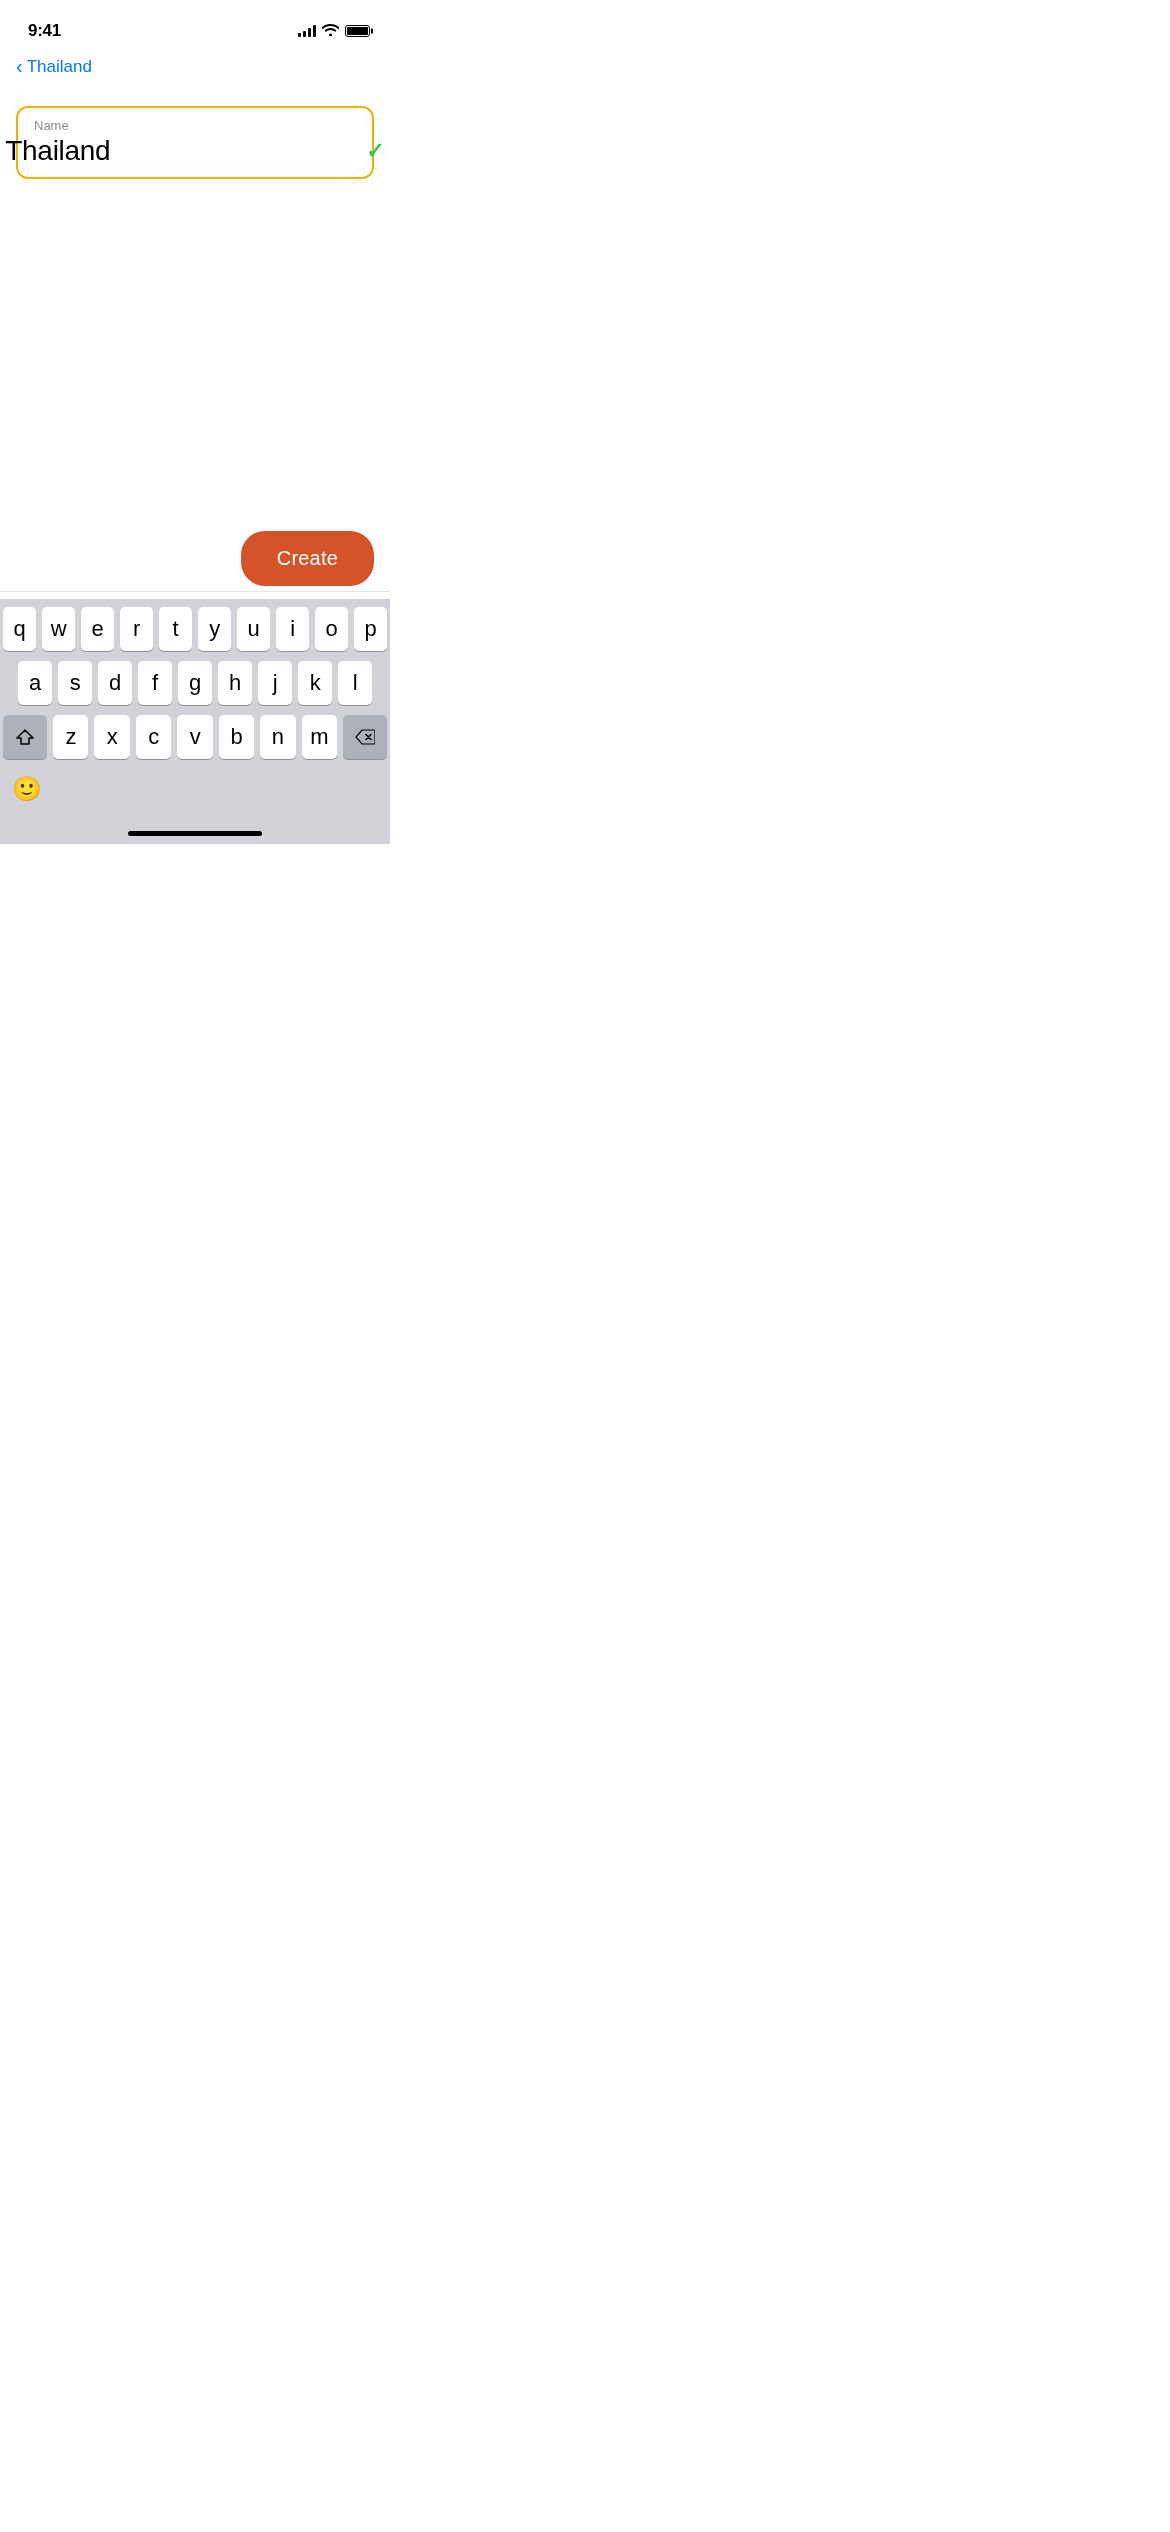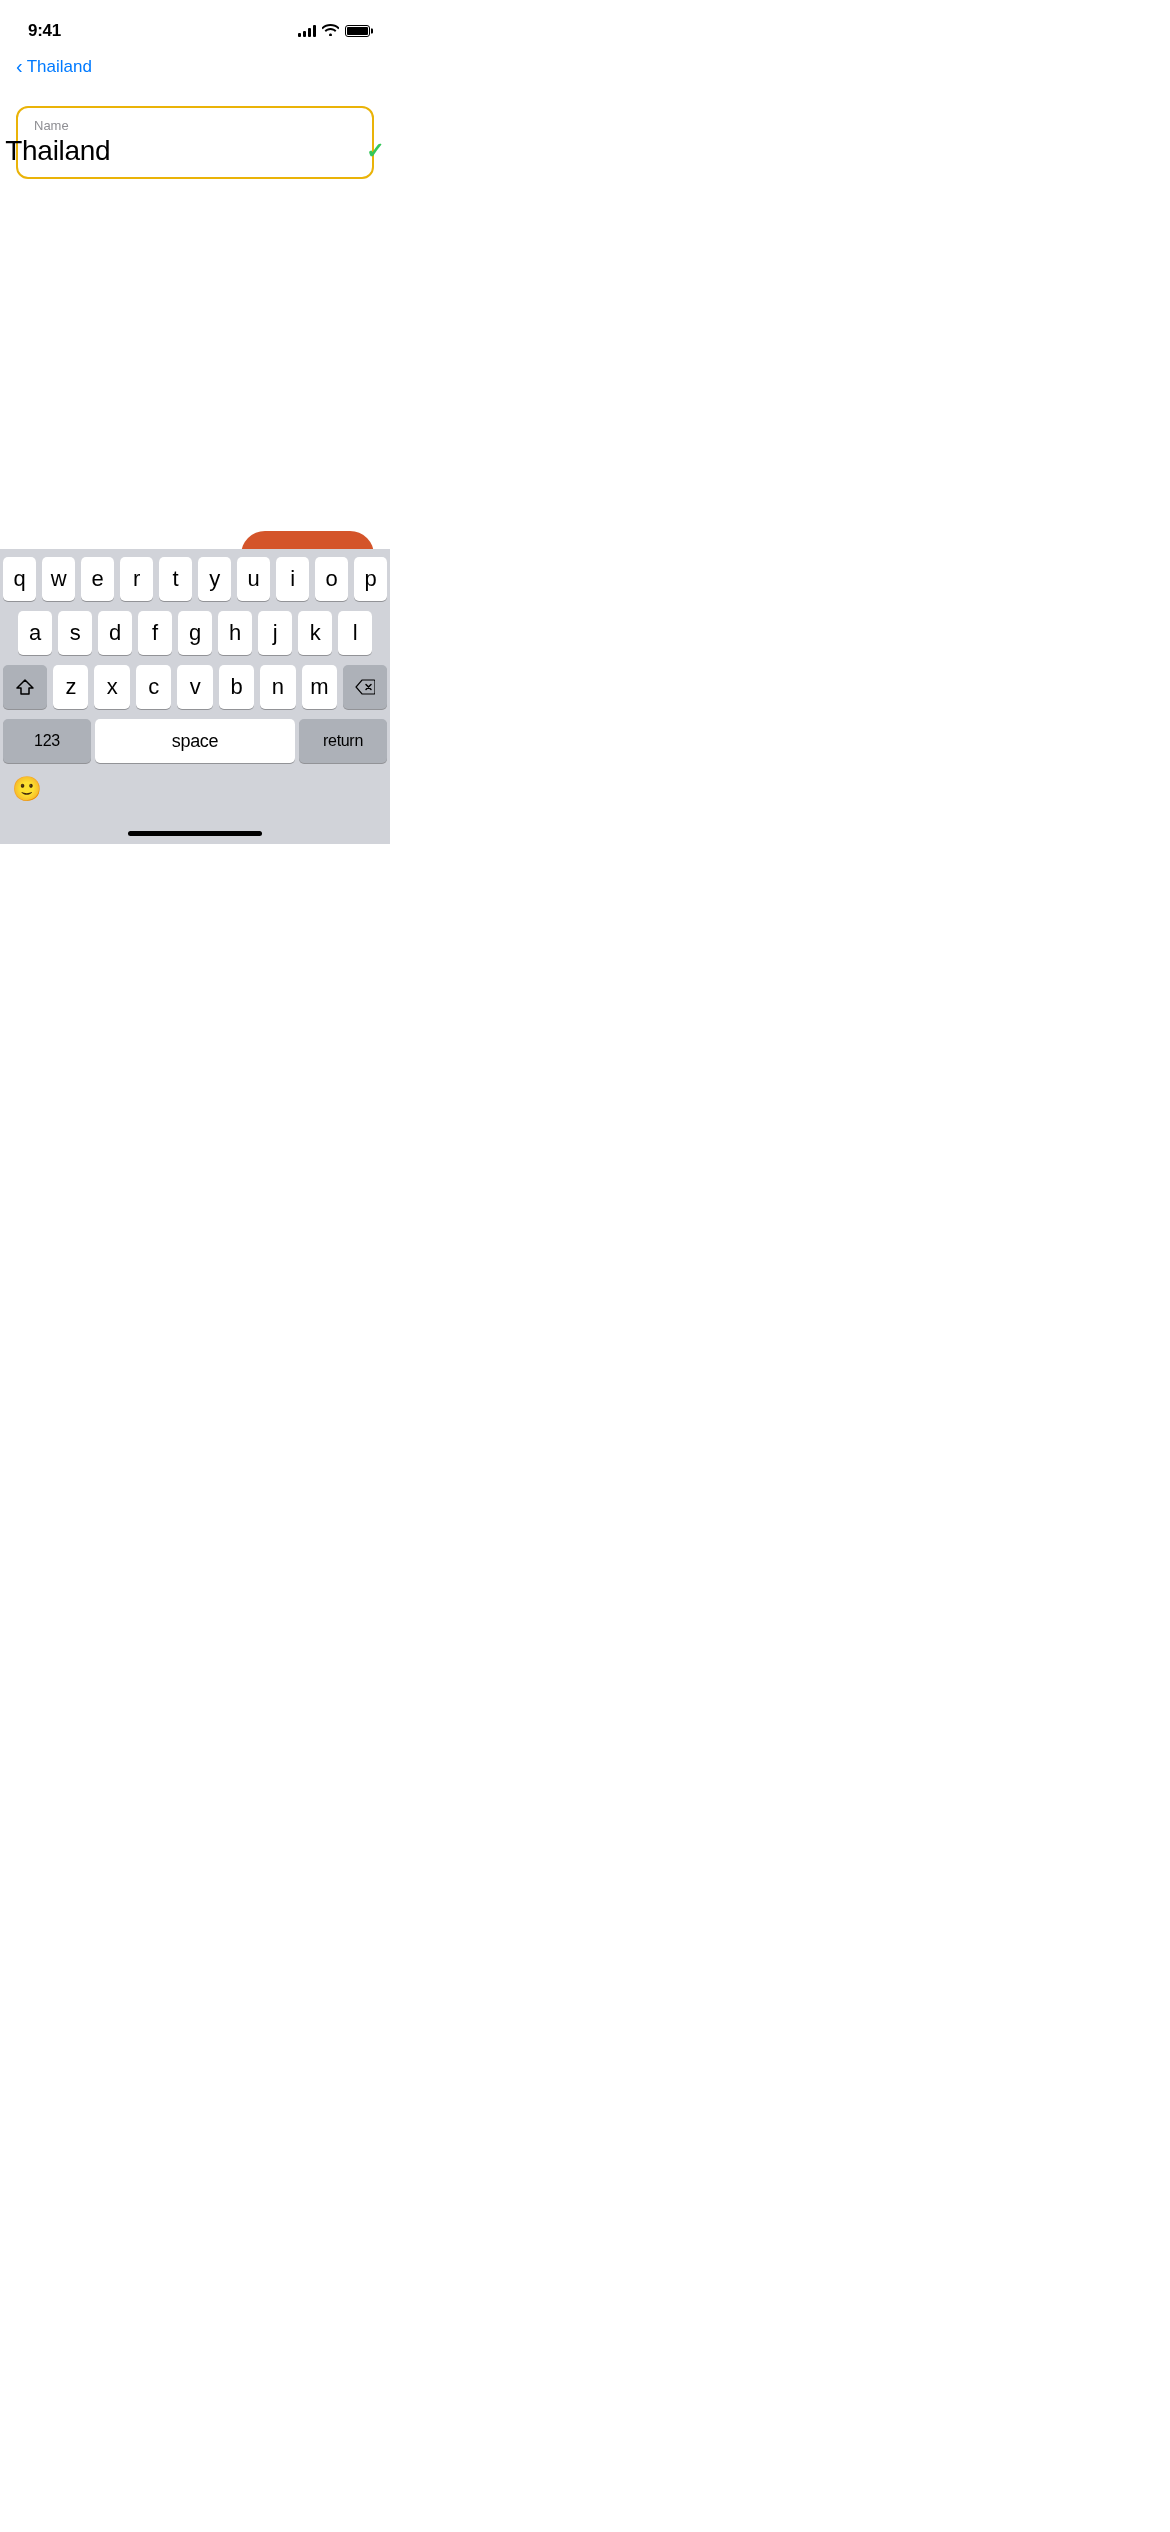--- a/index.html
+++ b/index.html
@@ -382,25 +382,20 @@
     <div class="key">n</div>
     <div class="key">m</div>
     <div class="key key-special key-delete">
       <svg width="20" height="16" viewBox="0 0 20 16" fill="none">
         <path d="M7 1H19C19.55 1 20 1.45 20 2V14C20 14.55 19.55 15 19 15H7L1 8L7 1Z" stroke="#000" stroke-width="1.2" fill="none"></path>
         <path d="M11 5.5L16 10.5M16 5.5L11 10.5" stroke="#000" stroke-width="1.5" stroke-linecap="round"></path>
       </svg>
     </div>
   </div>
 
-  <div class="keyboard-bottom-row">
-    <div class="key key-special key-numbers">123</div>
-    <div class="key key-space" style="font-size:18px">space</div>
-    <div class="key key-special key-return">return</div>
-  </div>
 
   <div class="emoji-row">
     <span class="emoji-key">🙂</span>
   </div>
 
   <div class="home-indicator"></div>
 
 </div>
 
 </body></html>

